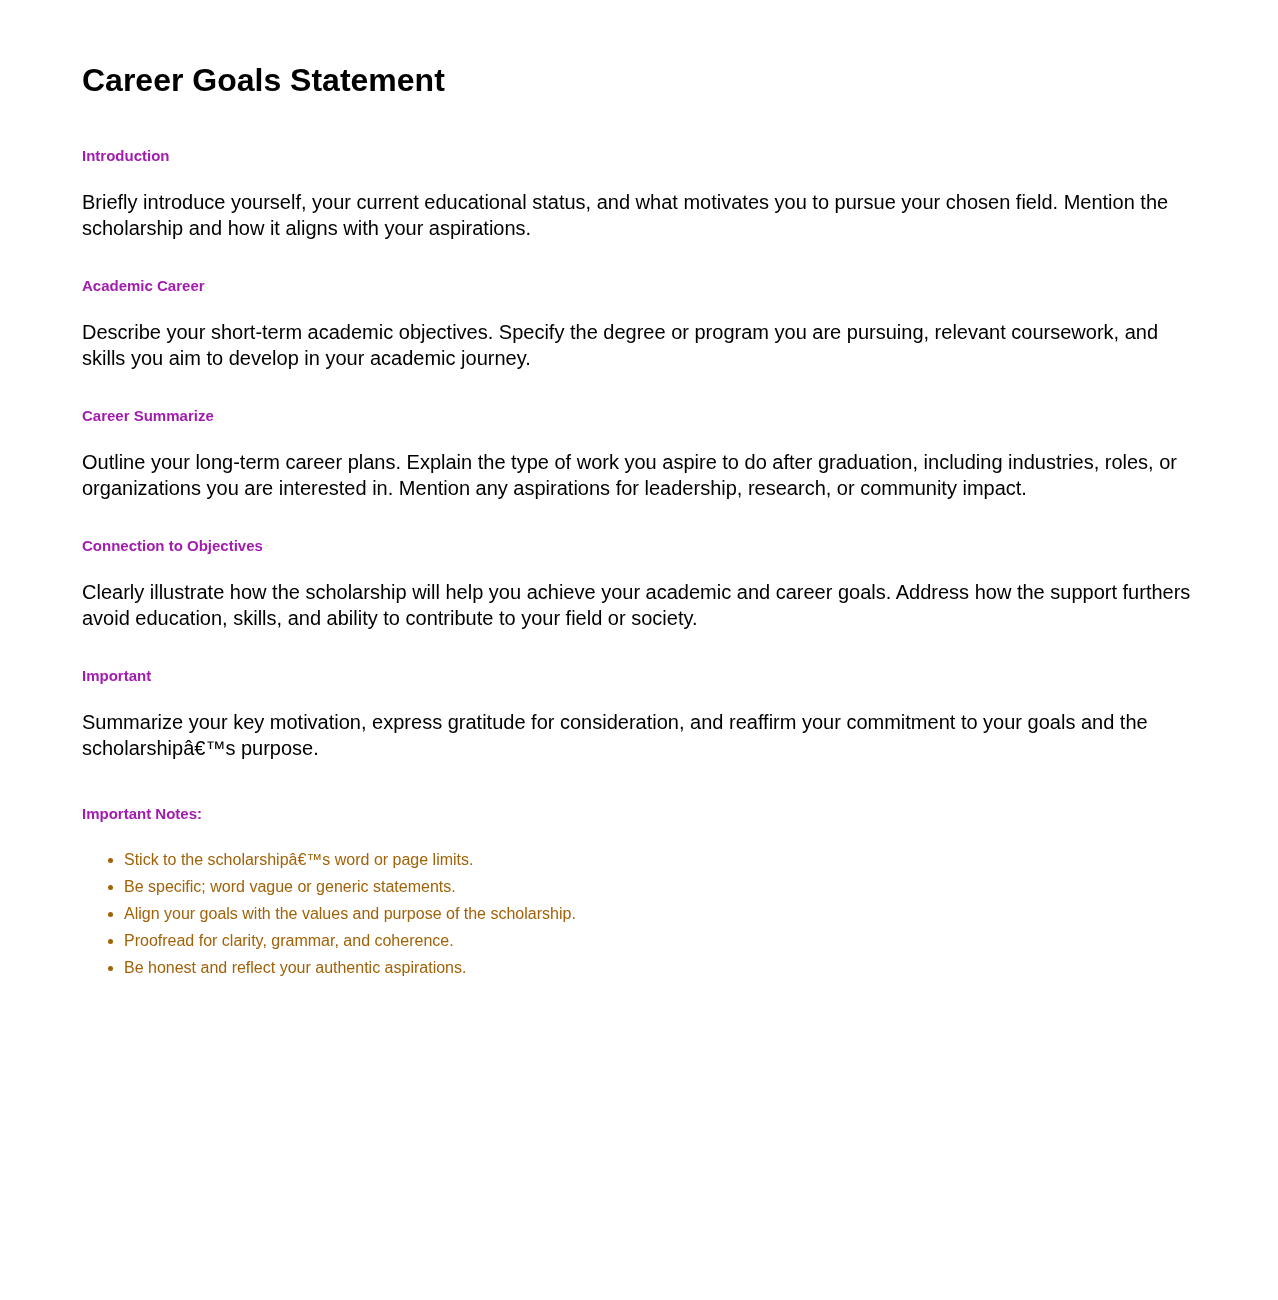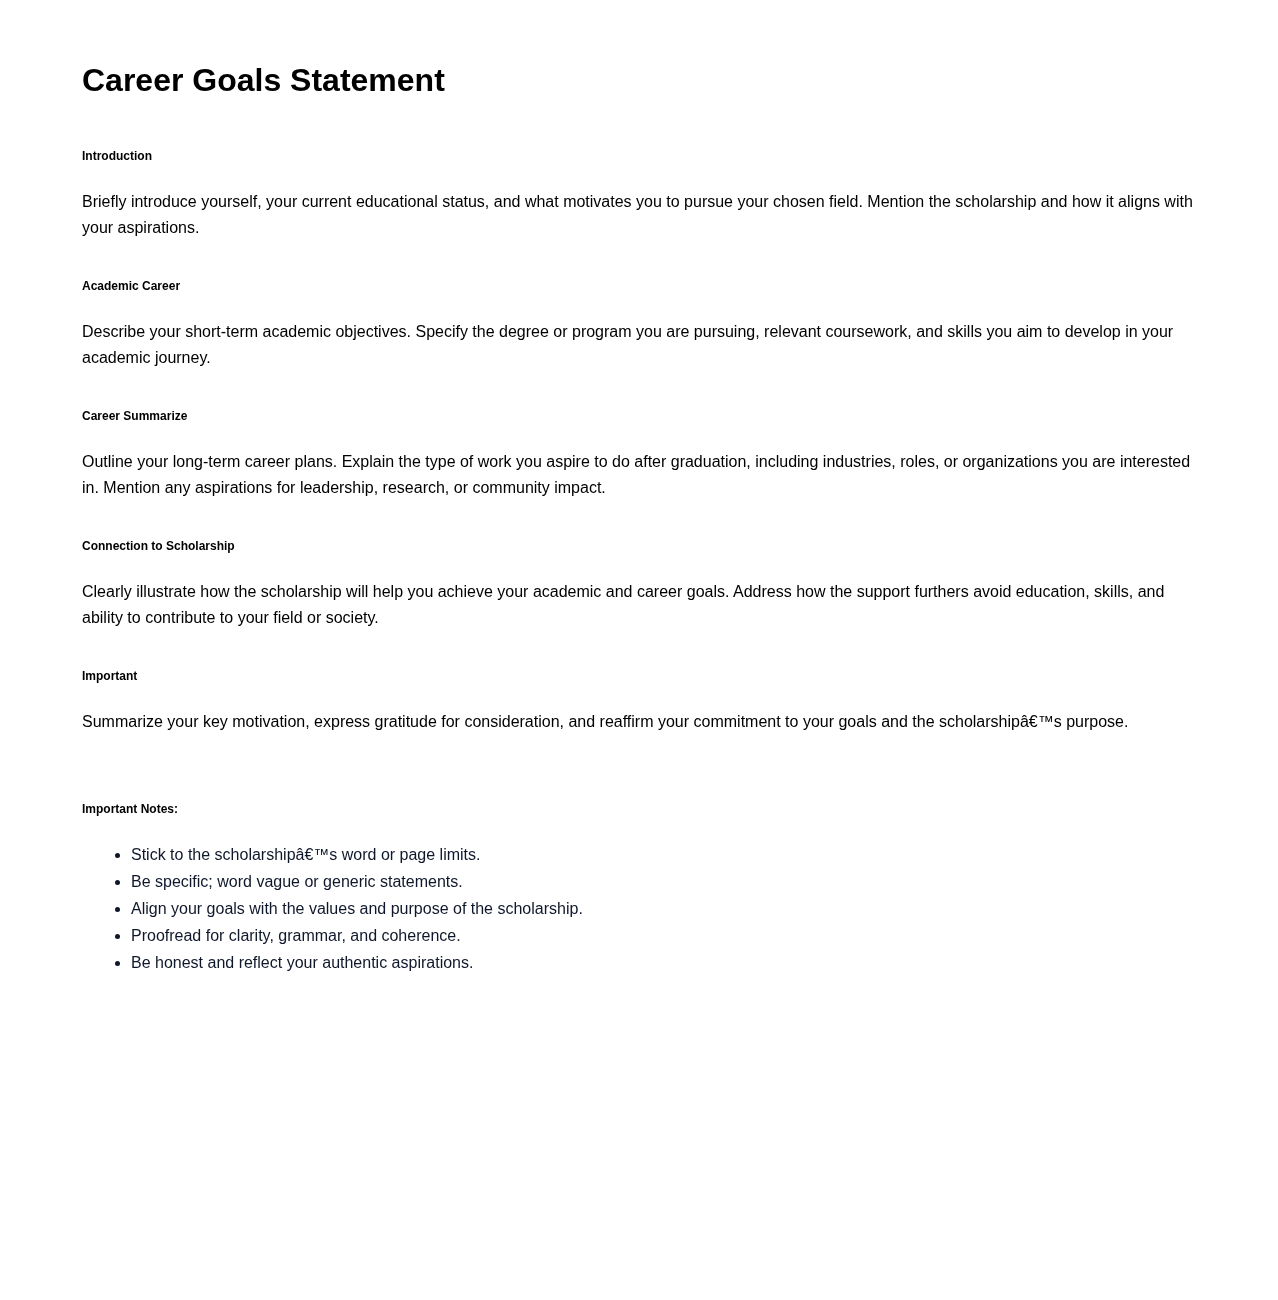--- a/index.html
+++ b/index.html
@@ -21,44 +21,44 @@
   h1.doc-title {
     margin: 0 0 40px 0;
     font-size: 32px;
     line-height: 50px;
     font-weight: bold;
     color: #000000;
   }
   h1.doc-title .t-line { display: block; }
   h2.section-heading {
     margin: 34px 0 22px 0;
-    font-size: 12px;
+    font-size: 15px;
     line-height: 22px;
     font-weight: bold;
-    color: #000000;
+    color: #a21caf;
   }
   h2.notes-heading {
-    margin-top: 63px;
+    margin-top: 42px;
   }
   p.section-paragraph {
     margin: 0;
-    font-size: 16px;
+    font-size: 20px;
     line-height: 26px;
     color: #000000;
   }
   ul.notes-list {
     margin: 21px 0 0 0;
     padding: 0 0 0 42px;
     list-style-type: disc;
   }
   ul.notes-list li {
     font-size: 16px;
     line-height: 26px;
-    margin: 0 0 1px 7px;
-    color: #0f172a;
+    margin: 0 0 1px 0;
+    color: #a16207;
   }
 </style>
 </head>
 <body>
 
 <div class="page">
 
   <h1 class="doc-title">
     <span class="t-line">Career Goals Statement</span>
   </h1>
@@ -72,21 +72,21 @@
     <h2 class="section-heading">Academic Career</h2>
     <p class="section-paragraph">Describe your short-term academic objectives. Specify the degree or program you are pursuing, relevant coursework, and skills you aim to develop in your academic journey.</p>
   </section>
 
   <section>
     <h2 class="section-heading">Career Summarize</h2>
     <p class="section-paragraph">Outline your long-term career plans. Explain the type of work you aspire to do after graduation, including industries, roles, or organizations you are interested in. Mention any aspirations for leadership, research, or community impact.</p>
   </section>
 
   <section>
-    <h2 class="section-heading">Connection to Scholarship</h2>
+    <h2 class="section-heading">Connection to Objectives</h2>
     <p class="section-paragraph">Clearly illustrate how the scholarship will help you achieve your academic and career goals. Address how the support furthers avoid education, skills, and ability to contribute to your field or society.</p>
   </section>
 
   <section>
     <h2 class="section-heading">Important</h2>
     <p class="section-paragraph">Summarize your key motivation, express gratitude for consideration, and reaffirm your commitment to your goals and the scholarshipâ€™s purpose.</p>
   </section>
 
   <section>
     <h2 class="section-heading notes-heading">Important Notes:</h2>

